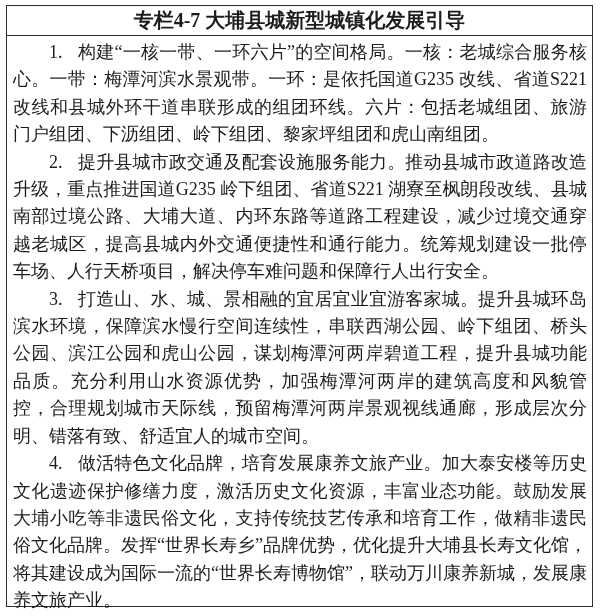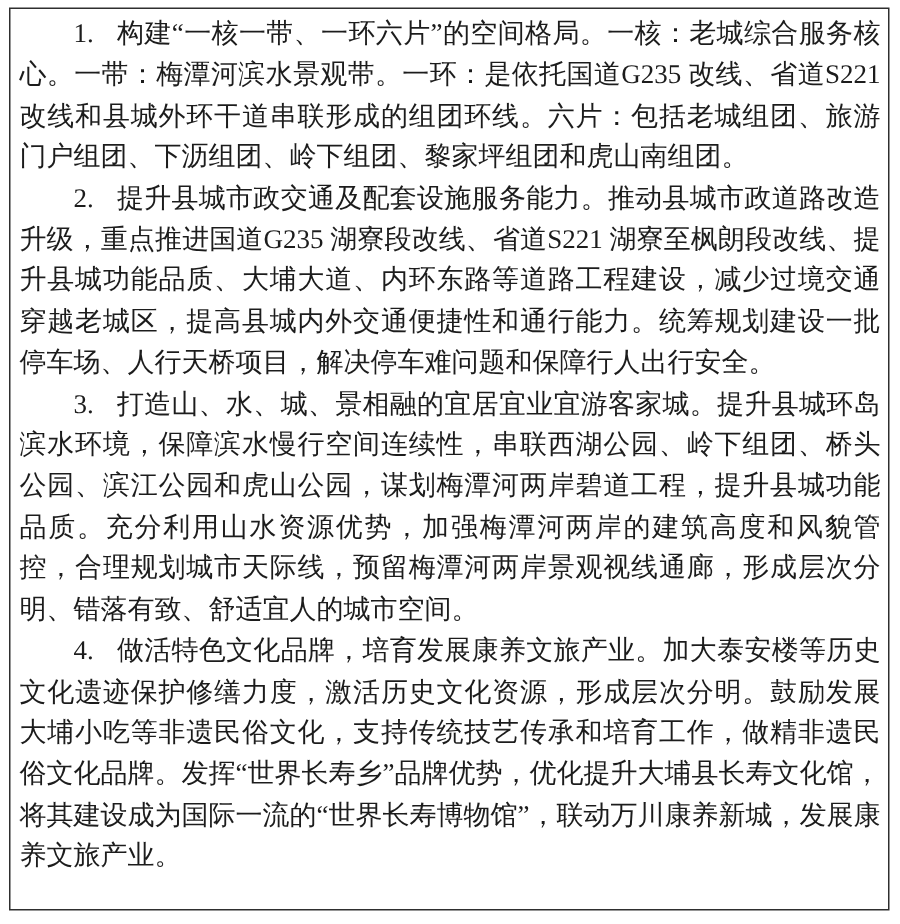--- a/index.html
+++ b/index.html
@@ -44,19 +44,20 @@
     text-indent: 2em;
   }
   .para-num {
     padding-right: 0.85em;
   }
 </style>
 </head>
 <body>
 
 <div class="panel">
+  <div class="panel-title">专栏4-7 大埔县城新型城镇化发展引导</div>
   <div class="panel-body">
     <p class="para"><span class="para-num">1.</span><span>构建“一核一带、一环六片”的空间格局。一核：老城综合服务核心。一带：梅潭河滨水景观带。一环：是依托国道G235 改线、省道S221 改线和县城外环干道串联形成的组团环线。六片：包括老城组团、旅游门户组团、下沥组团、岭下组团、黎家坪组团和虎山南组团。</span></p>
-    <p class="para"><span class="para-num">2.</span><span>提升县城市政交通及配套设施服务能力。推动县城市政道路改造升级，重点推进国道G235 湖寮段改线、省道S221 湖寮至枫朗段改线、提升县城功能品质、大埔大道、内环东路等道路工程建设，减少过境交通穿越老城区，提高县城内外交通便捷性和通行能力。统筹规划建设一批停车场、人行天桥项目，解决停车难问题和保障行人出行安全。</span></p>
+    <p class="para"><span class="para-num">2.</span><span>提升县城市政交通及配套设施服务能力。推动县城市政道路改造升级，重点推进国道G235 岭下组团、省道S221 湖寮至枫朗段改线、县城南部过境公路、大埔大道、内环东路等道路工程建设，减少过境交通穿越老城区，提高县城内外交通便捷性和通行能力。统筹规划建设一批停车场、人行天桥项目，解决停车难问题和保障行人出行安全。</span></p>
     <p class="para"><span class="para-num">3.</span><span>打造山、水、城、景相融的宜居宜业宜游客家城。提升县城环岛滨水环境，保障滨水慢行空间连续性，串联西湖公园、岭下组团、桥头公园、滨江公园和虎山公园，谋划梅潭河两岸碧道工程，提升县城功能品质。充分利用山水资源优势，加强梅潭河两岸的建筑高度和风貌管控，合理规划城市天际线，预留梅潭河两岸景观视线通廊，形成层次分明、错落有致、舒适宜人的城市空间。</span></p>
-    <p class="para"><span class="para-num">4.</span><span>做活特色文化品牌，培育发展康养文旅产业。加大泰安楼等历史文化遗迹保护修缮力度，激活历史文化资源，形成层次分明。鼓励发展大埔小吃等非遗民俗文化，支持传统技艺传承和培育工作，做精非遗民俗文化品牌。发挥“世界长寿乡”品牌优势，优化提升大埔县长寿文化馆，将其建设成为国际一流的“世界长寿博物馆”，联动万川康养新城，发展康养文旅产业。</span></p>
+    <p class="para"><span class="para-num">4.</span><span>做活特色文化品牌，培育发展康养文旅产业。加大泰安楼等历史文化遗迹保护修缮力度，激活历史文化资源，丰富业态功能。鼓励发展大埔小吃等非遗民俗文化，支持传统技艺传承和培育工作，做精非遗民俗文化品牌。发挥“世界长寿乡”品牌优势，优化提升大埔县长寿文化馆，将其建设成为国际一流的“世界长寿博物馆”，联动万川康养新城，发展康养文旅产业。</span></p>
   </div>
 </div>
 
 </body></html>

